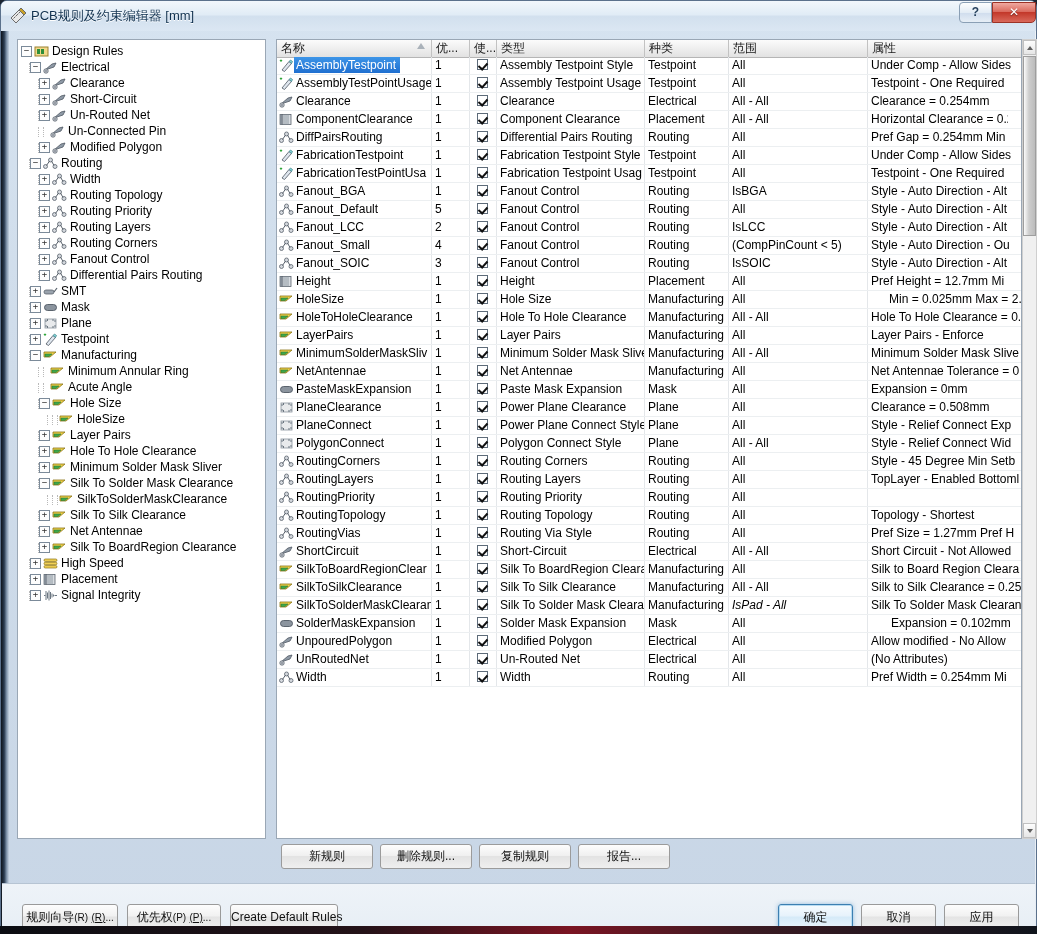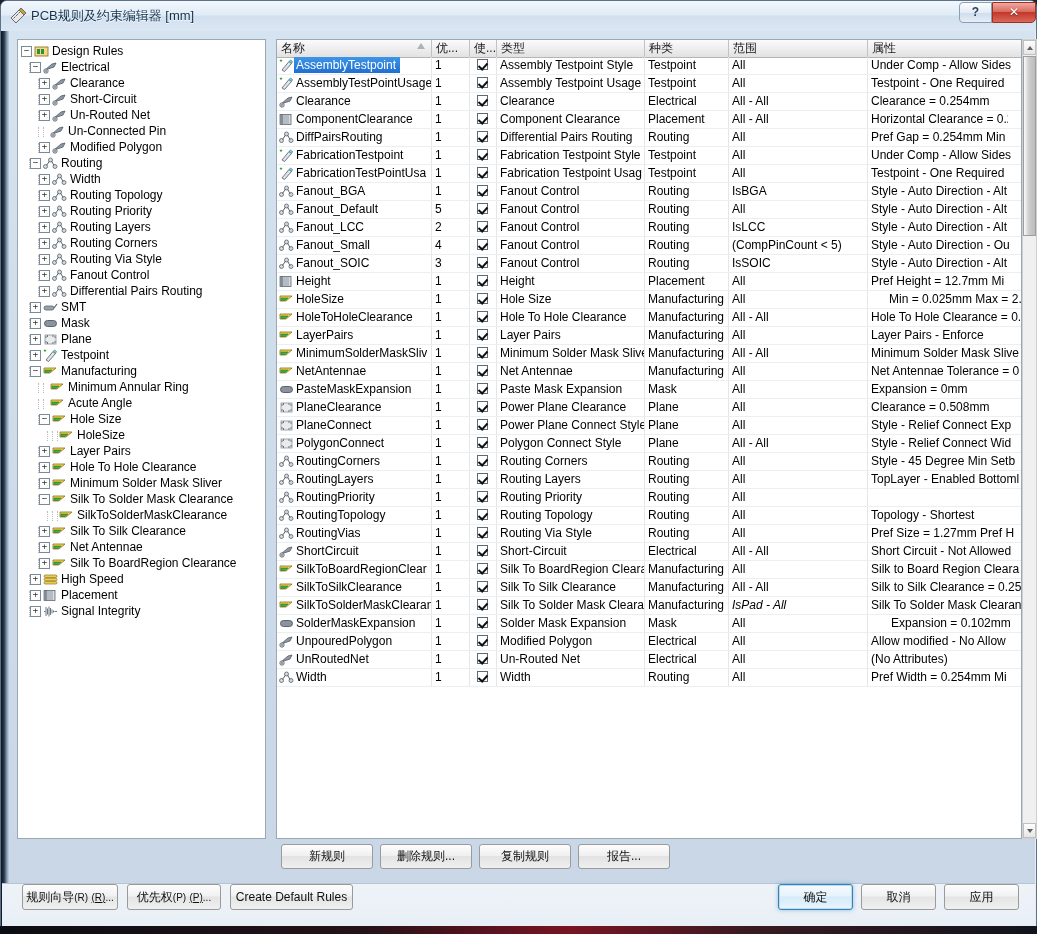--- a/index.html
+++ b/index.html
@@ -146,21 +146,21 @@
     font-size:12px;color:#111;text-align:center;line-height:23px;
     cursor:default;
   }
   
   #bottom-bar{
     position:absolute;left:1px;top:882px;right:1px;height:50px;
     background:linear-gradient(to bottom,#eef3f8,#e7eef5);
     border-top:1px solid #b6c4d3;
   }
   .bbtn{
-    position:absolute;top:0;height:26px;
+    position:absolute;top:20px;height:26px;
     background:linear-gradient(to bottom,#fdfdfd,#f1f1f1 46%,#e4e4e4 50%,#f0f0f0);
     border:1px solid #9a9a9a;border-radius:3px;
     box-sizing:border-box;
     font-size:12px;color:#111;text-align:center;line-height:24px;
     white-space:nowrap;cursor:default;
   }
   .bbtn.default{
     border:1px solid #3c7fb1;
     box-shadow:0 0 0 1px #b8dcf2 inset, 0 0 4px rgba(60,140,200,.5);
     background:linear-gradient(to bottom,#f6fbfe,#e6f2fb 46%,#d5eaf8 50%,#eaf5fd);
@@ -296,27 +296,20 @@
               <circle cx="7.5" cy="3" r="2" fill="#d5d9de" stroke="#5a636d" stroke-width="0.8"></circle>
               <line x1="3.5" y1="8.5" x2="6.5" y2="4" stroke="#5a636d" stroke-width="1"></line>
               <line x1="8.5" y1="4" x2="11" y2="8.5" stroke="#5a636d" stroke-width="1"></line>
             </svg></span><span class="tlabel">Routing Corners</span></div>
         <div class="tnode" style="padding-left: 28px;"><span class="dots" style="border-left: 1px dotted rgb(185, 185, 185); margin-left: -6px; width: 0px;"></span><span class="dots" style="border-left: 1px dotted rgb(185, 185, 185); margin-left: -6px; width: 0px;"></span><span class="exp">+</span><span class="ico"><svg viewBox="0 0 15 13" width="15" height="13">
               <circle cx="2.5" cy="9.5" r="2" fill="#d5d9de" stroke="#5a636d" stroke-width="0.8"></circle>
               <circle cx="12" cy="9.5" r="2" fill="#d5d9de" stroke="#5a636d" stroke-width="0.8"></circle>
               <circle cx="7.5" cy="3" r="2" fill="#d5d9de" stroke="#5a636d" stroke-width="0.8"></circle>
               <line x1="3.5" y1="8.5" x2="6.5" y2="4" stroke="#5a636d" stroke-width="1"></line>
               <line x1="8.5" y1="4" x2="11" y2="8.5" stroke="#5a636d" stroke-width="1"></line>
-            </svg></span><span class="tlabel">Routing Via Style</span></div>
-        <div class="tnode" style="padding-left: 28px;"><span class="dots" style="border-left: 1px dotted rgb(185, 185, 185); margin-left: -6px; width: 0px;"></span><span class="dots" style="border-left: 1px dotted rgb(185, 185, 185); margin-left: -6px; width: 0px;"></span><span class="exp">+</span><span class="ico"><svg viewBox="0 0 15 13" width="15" height="13">
-              <circle cx="2.5" cy="9.5" r="2" fill="#d5d9de" stroke="#5a636d" stroke-width="0.8"></circle>
-              <circle cx="12" cy="9.5" r="2" fill="#d5d9de" stroke="#5a636d" stroke-width="0.8"></circle>
-              <circle cx="7.5" cy="3" r="2" fill="#d5d9de" stroke="#5a636d" stroke-width="0.8"></circle>
-              <line x1="3.5" y1="8.5" x2="6.5" y2="4" stroke="#5a636d" stroke-width="1"></line>
-              <line x1="8.5" y1="4" x2="11" y2="8.5" stroke="#5a636d" stroke-width="1"></line>
             </svg></span><span class="tlabel">Fanout Control</span></div>
         <div class="tnode" style="padding-left: 28px;"><span class="dots" style="border-left: 1px dotted rgb(185, 185, 185); margin-left: -6px; width: 0px;"></span><span class="dots" style="border-left: 1px dotted rgb(185, 185, 185); margin-left: -6px; width: 0px;"></span><span class="exp">+</span><span class="ico"><svg viewBox="0 0 15 13" width="15" height="13">
               <circle cx="2.5" cy="9.5" r="2" fill="#d5d9de" stroke="#5a636d" stroke-width="0.8"></circle>
               <circle cx="12" cy="9.5" r="2" fill="#d5d9de" stroke="#5a636d" stroke-width="0.8"></circle>
               <circle cx="7.5" cy="3" r="2" fill="#d5d9de" stroke="#5a636d" stroke-width="0.8"></circle>
               <line x1="3.5" y1="8.5" x2="6.5" y2="4" stroke="#5a636d" stroke-width="1"></line>
               <line x1="8.5" y1="4" x2="11" y2="8.5" stroke="#5a636d" stroke-width="1"></line>
             </svg></span><span class="tlabel">Differential Pairs Routing</span></div>
         <div class="tnode" style="padding-left: 14px;"><span class="dots" style="border-left: 1px dotted rgb(185, 185, 185); margin-left: -6px; width: 0px;"></span><span class="exp">+</span><span class="ico"><svg viewBox="0 0 15 13" width="15" height="13">
               <rect x="1" y="5" width="10" height="4" rx="2" fill="#9aa3ad" stroke="#5a636d" stroke-width="0.8"></rect>
@@ -1173,19 +1166,19 @@
   <div id="grid-buttons">
       <div class="gbtn" style="left: 5px; width: 92px;">新规则</div>
       <div class="gbtn" style="left: 104px; width: 92px;">删除规则...</div>
       <div class="gbtn" style="left: 203px; width: 92px;">复制规则</div>
       <div class="gbtn" style="left: 302px; width: 92px;">报告...</div>
     </div>
 
   <div id="bottom-bar">
       <div class="bbtn" style="left: 20px; width: 96px;"><span>规则向导</span><span class="mn">(R)</span> <span class="mnu">(R)</span><span class="mn">...</span></div>
       <div class="bbtn" style="left: 125px; width: 94px;"><span>优先权</span><span class="mn">(P)</span> <span class="mnu">(P)</span><span class="mn">...</span></div>
-      <div class="bbtn" style="left: 228px; width: 123px;"><span class="ul-first">Create Default Rules</span></div>
+      <div class="bbtn" style="left: 228px; width: 108px;"><span class="ul-first">Create Default Rules</span></div>
       <div class="bbtn default" style="left: 776px; width: 75px;">确定</div>
       <div class="bbtn" style="left: 859px; width: 75px;">取消</div>
       <div class="bbtn" style="left: 942px; width: 75px;">应用</div>
     </div>
 </div>
 <div id="desk"></div>
 
 </body></html>

